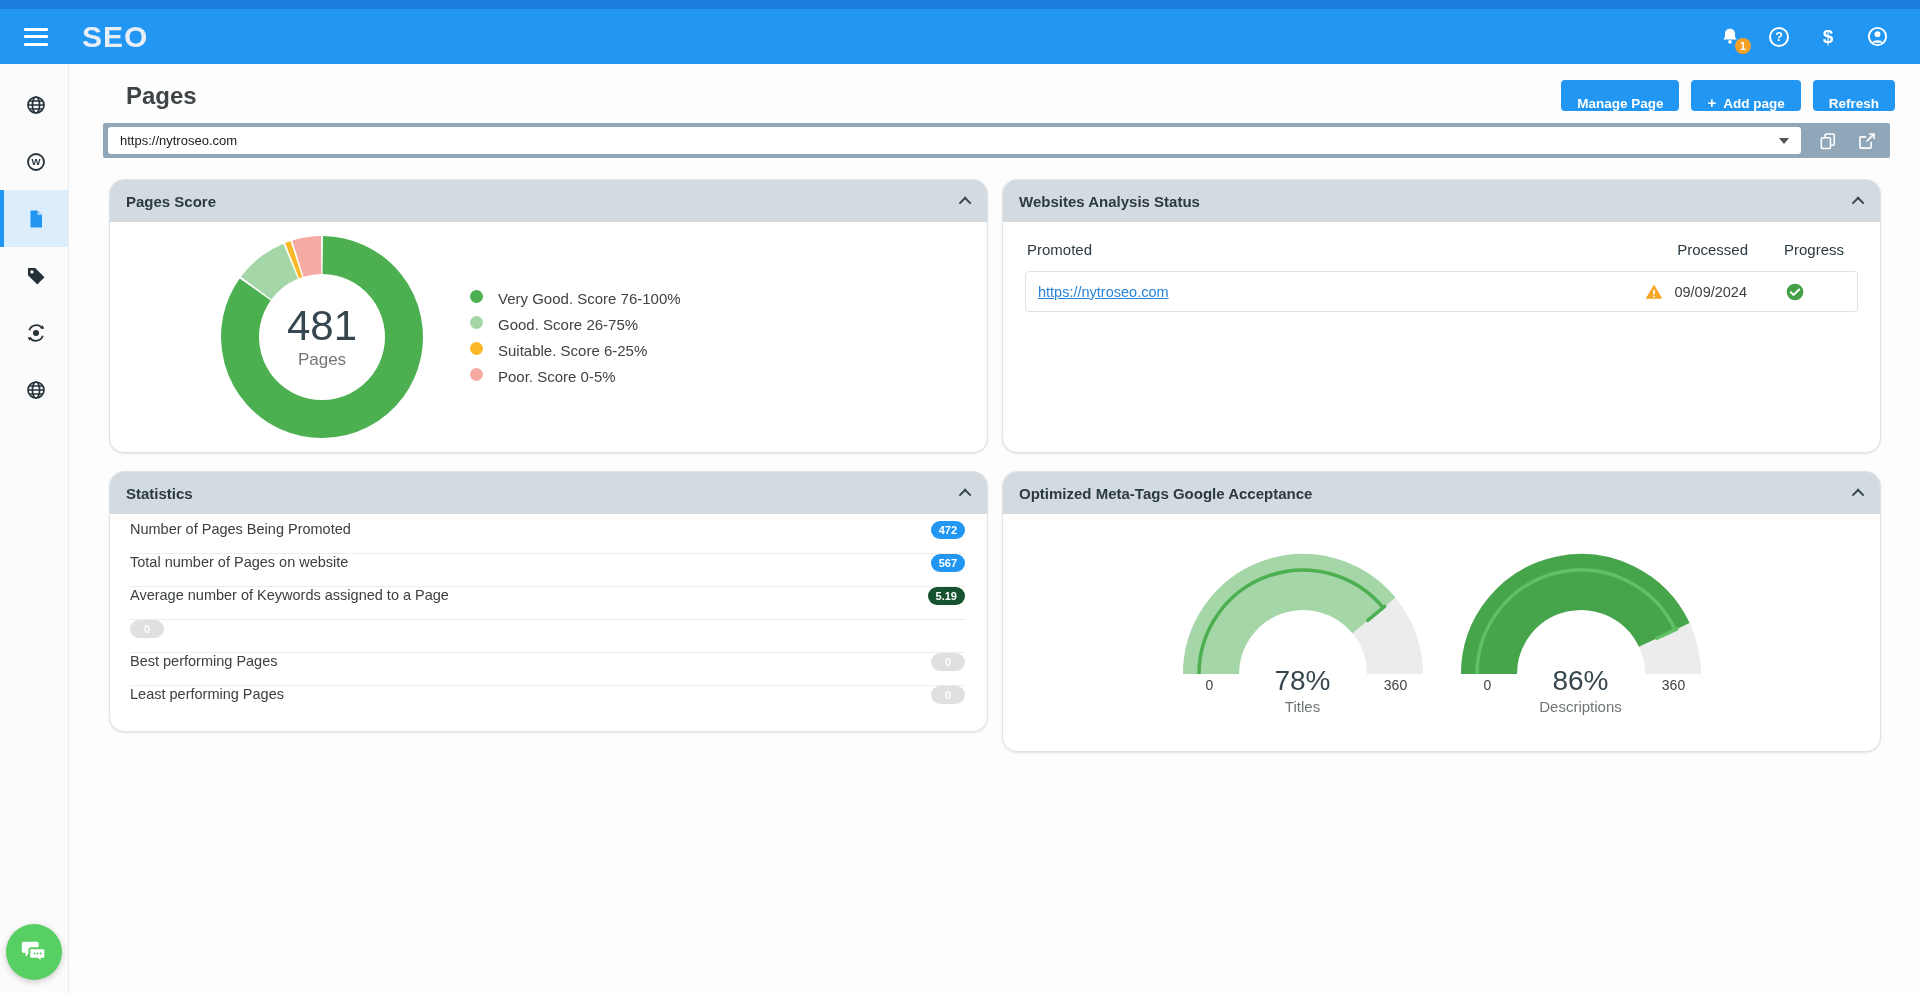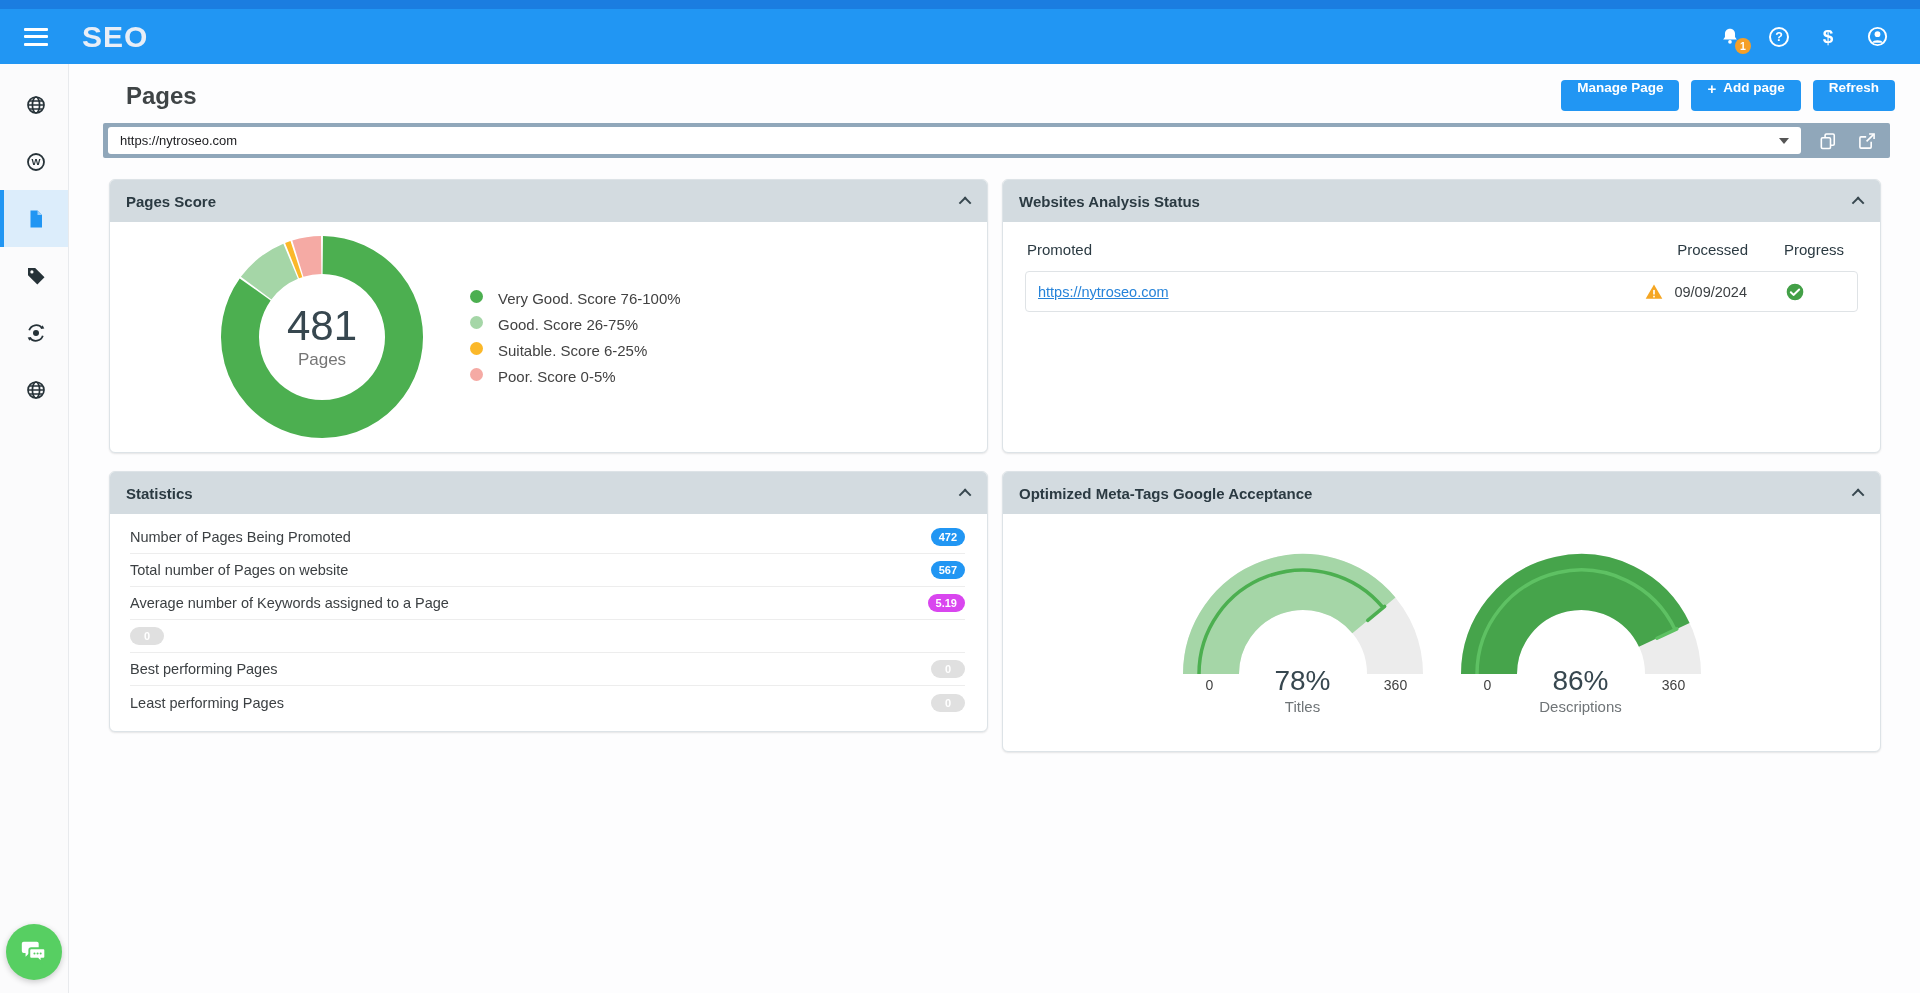--- a/index.html
+++ b/index.html
@@ -24,34 +24,34 @@
   .sidebar { position:absolute; top:64px; left:0; bottom:0; width:69px; background:#fbfbfc; border-right:1px solid #e8eaed; padding-top:12px; z-index:4; }
   .side-item { height:57px; display:flex; align-items:center; justify-content:center; cursor:pointer; border-left:4px solid transparent; }
   .side-item.active { background:#dcedfb; border-left-color:#2196f3; }
 
   
   .main { margin-left:69px; height:929px; overflow:hidden; background:#fdfdfe; }
   .page-head { display:flex; align-items:center; padding:16px 25px 10px 57px; }
   .page-title { font-size:24px; color:#3f4446; }
   .head-buttons { margin-left:auto; display:flex; gap:12px; }
   .btn { background:#2196f3; color:#fff; border:none; border-radius:4px; height:31px; padding:0 16px;
-         font-size:13.5px; font-weight:bold; font-family:inherit; cursor:pointer; display:flex; align-items:flex-start; gap:7px; }
+         font-size:13.5px; font-weight:bold; font-family:inherit; cursor:pointer; display:flex; align-items:flex-end; gap:7px; }
   .btn .plus { font-size:15px; font-weight:bold; }
 
   
   .url-bar { margin:2px 30px 0 34px; background:#90a7ba; border-radius:2px; height:35px; display:flex; align-items:center; padding:0 12px 0 5px; }
   .url-input { flex:1; background:#fff; border-radius:3px; height:27px; display:flex; align-items:center; padding:0 12px; cursor:pointer; }
   .url-text { font-size:13px; color:#202124; flex:1; }
   .caret { width:0; height:0; border-left:5px solid transparent; border-right:5px solid transparent; border-top:6px solid #555; }
   .url-icons { display:flex; align-items:center; gap:17px; margin-left:16px; }
   .url-icons .top-icon { width:22px; height:22px; }
 
   
   .grid { margin:21px 39px 0 40px; display:grid; grid-template-columns:1fr 1fr; column-gap:14px; row-gap:18px; align-items:start; }
-  .card { background:#fff; border:1px solid #dde3e7; border-radius:6px; box-shadow:0 1px 2px rgba(0,0,0,.10); overflow:hidden; }
+  .card { background:#fff; border:1px solid #dde3e7; border-radius:15px; box-shadow:0 1px 2px rgba(0,0,0,.10); overflow:hidden; }
   .card-header { background:#d3dbe0; height:42px; display:flex; align-items:center; padding:0 16px; cursor:pointer; }
   .card-title { font-size:15px; font-weight:bold; color:#2b3a42; }
   .chev { margin-left:auto; width:9px; height:9px; border-left:2px solid #37474f; border-top:2px solid #37474f; transform:rotate(45deg) translateY(2px); }
 
   
   .score-body { height:230px; display:flex; align-items:center; padding-left:110px; gap:46px; }
   .donut-wrap { position:relative; width:204px; height:204px; }
   .donut-center { position:absolute; inset:0; display:flex; flex-direction:column; align-items:center; justify-content:center; }
   .donut-total { font-size:42px; color:#37474f; line-height:1.05; }
   .donut-total-label { font-size:17px; color:#757575; margin-top:2px; }
@@ -66,21 +66,21 @@
   .ws-col-site { flex:1; font-size:15px; color:#2b3a42; font-weight:500; }
   .ws-col-processed { width:132px; font-size:15px; color:#2b3a42; font-weight:500; text-align:right; }
   .ws-col-progress { width:96px; font-size:15px; color:#2b3a42; font-weight:500; text-align:right; }
   .ws-row { border:1px solid #dfe3e6; border-radius:4px; height:41px; display:flex; align-items:center; padding:0 14px 0 12px; }
   .ws-link { font-size:14.5px; color:#2683d9; text-decoration:underline; flex:1; cursor:pointer; }
   .ws-processed { width:132px; display:flex; align-items:center; justify-content:flex-end; gap:10px; font-size:14.5px; color:#3c4043; }
   .ws-progress { width:96px; display:flex; justify-content:center; }
 
   
   .stats-body { padding:7px 22px 12px 20px; }
-  .stat-row { height:33px; display:flex; align-items:center; border-bottom:1px solid #ededed; }
+  .stat-row { height:33px; display:flex; align-items:flex-start; border-bottom:1px solid #ededed; }
   .stat-row:last-child { border-bottom:none; }
   .stat-label { font-size:14.5px; color:#3c4043; flex:1; }
   .pill { min-width:34px; text-align:center; border-radius:10px; color:#fff; font-size:11px; font-weight:bold; padding:3px 8px; }
 
   
   .gauges-body { height:237px; display:flex; justify-content:center; gap:18px; padding-top:34px; }
   .gauge { width:260px; }
   .gauge svg { display:block; }
   .gauge-labels { display:grid; grid-template-columns:74px 1fr 74px; align-items:start; margin-top:-13px; }
   .gauge-min,.gauge-max { font-size:14px; color:#424242; text-align:center; padding-top:12px; }
@@ -293,21 +293,21 @@
           <div class="stat-row">
             <span class="stat-label">Number of Pages Being Promoted</span>
             <span class="pill" style="background: rgb(33, 150, 243);">472</span>
           </div>
           <div class="stat-row">
             <span class="stat-label">Total number of Pages on website</span>
             <span class="pill" style="background: rgb(33, 150, 243);">567</span>
           </div>
           <div class="stat-row">
             <span class="stat-label">Average number of Keywords assigned to a Page</span>
-            <span class="pill" style="background: #d946ef;">5.19</span>
+            <span class="pill" style="background: #14532d;">5.19</span>
           </div>
           <div class="stat-row">
             <span class="pill" style="background: rgb(224, 224, 224);">0</span>
           </div>
           <div class="stat-row">
             <span class="stat-label">Best performing Pages</span>
             <span class="pill" style="background: rgb(224, 224, 224);">0</span>
           </div>
           <div class="stat-row">
             <span class="stat-label">Least performing Pages</span>

